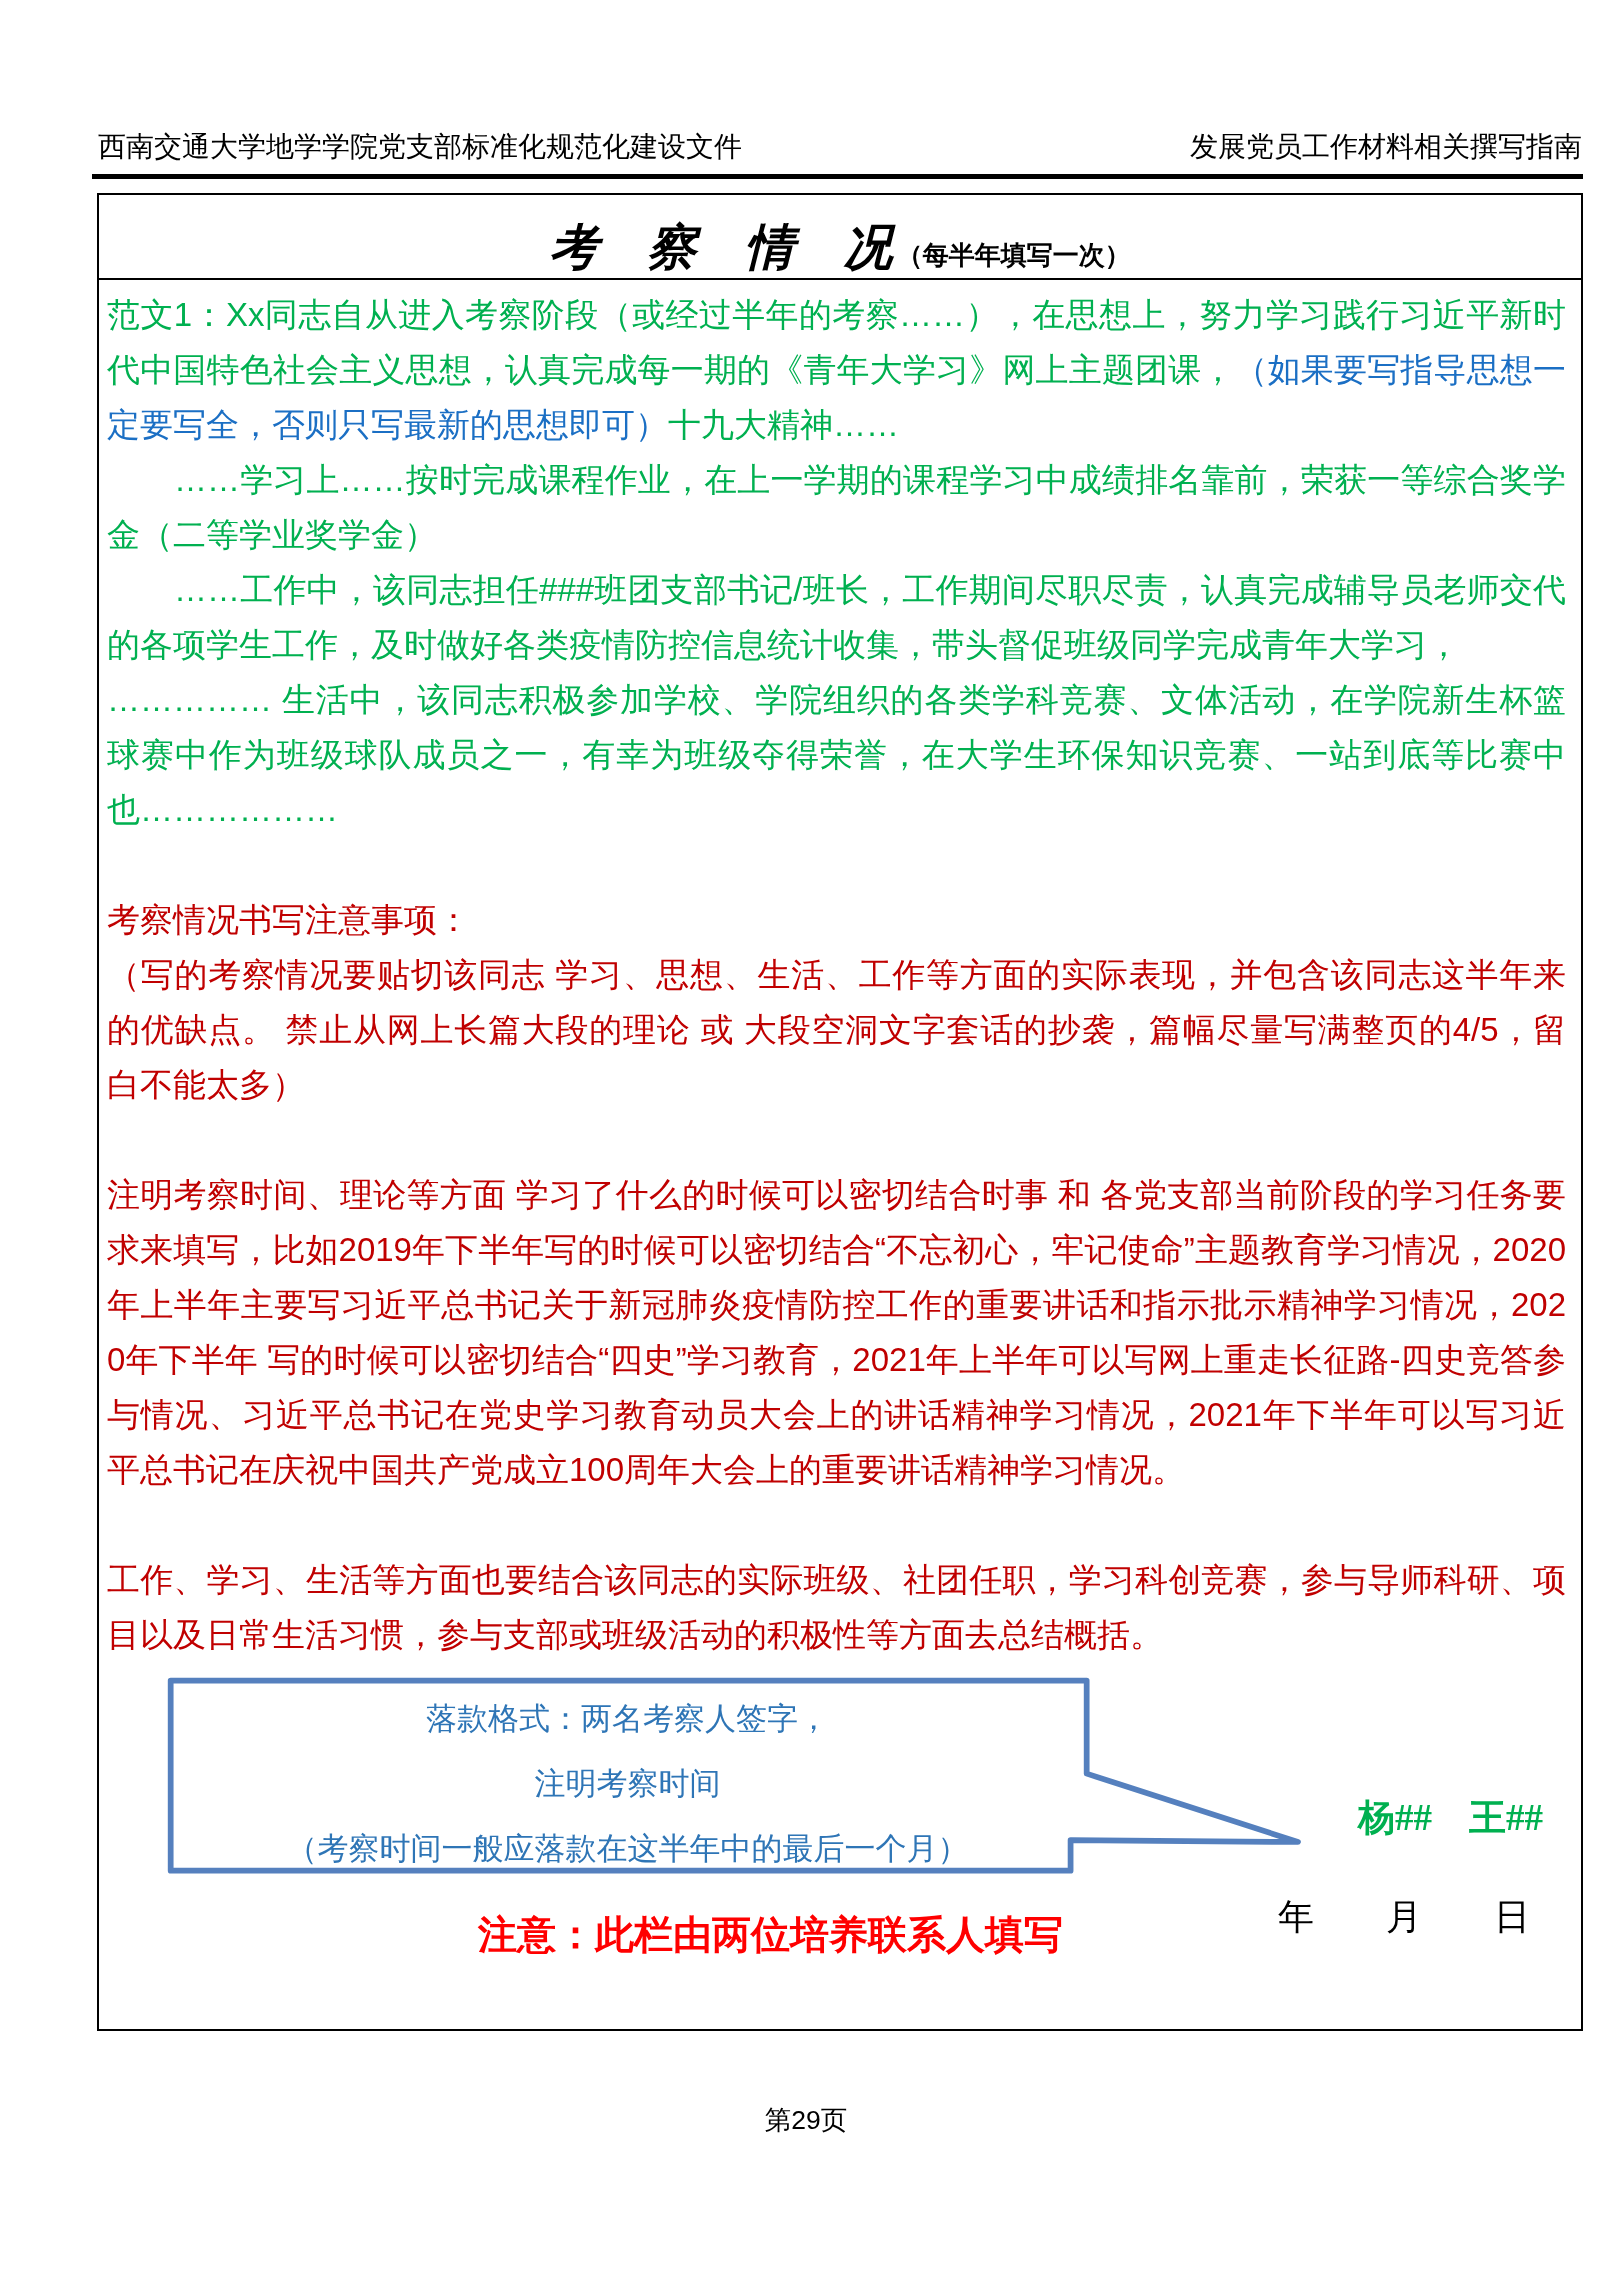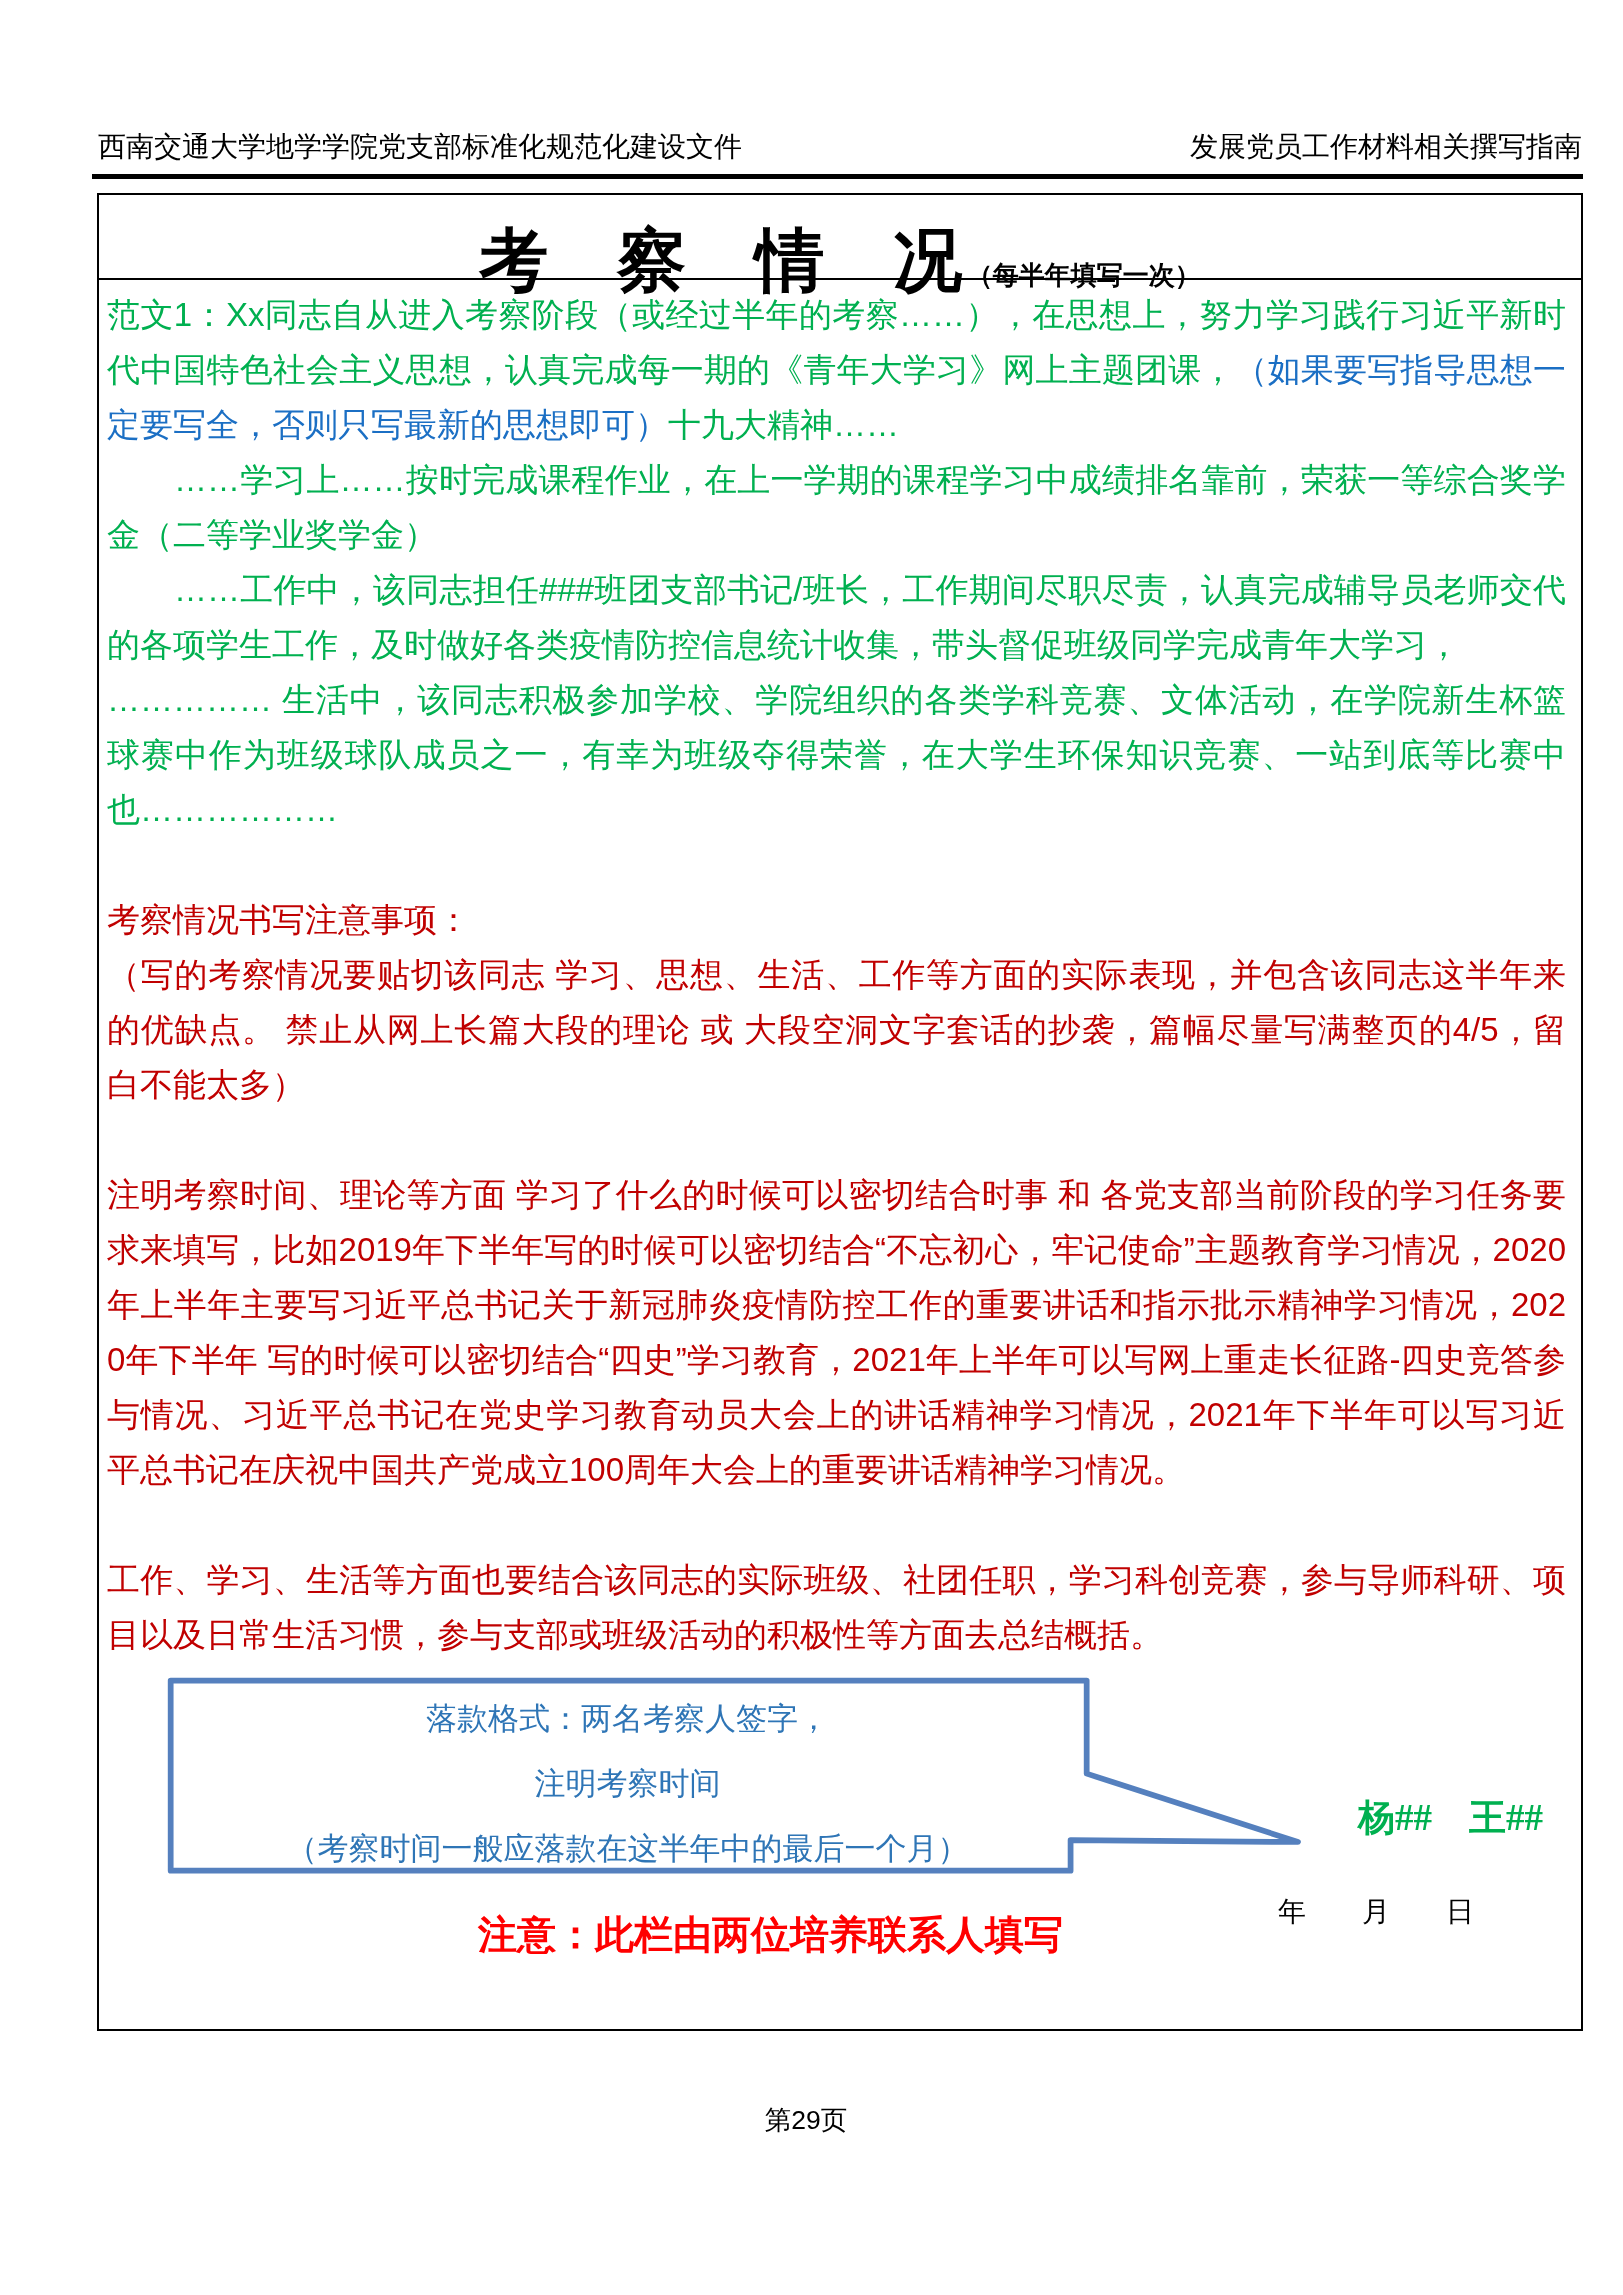--- a/index.html
+++ b/index.html
@@ -48,21 +48,21 @@
     border-bottom: 2.9px solid #000;
     box-sizing: border-box;
     display: flex;
     align-items: baseline;
     justify-content: center;
     padding-top: 19.6px;
     font-family: "Liberation Serif", serif;
     font-weight: bold;
     color: #000;
   }
-  .form-title      { font-size: 69px; white-space: pre; }
+  .form-title      { font-size: 49px; white-space: pre; font-style: italic; }
   .form-title-note { font-size: 26px; margin-left: 4.6px; white-space: pre; }
 
   .content {
     padding: 7px 15px 0 8px;
     font-size: 33px;
     line-height: 55px;
     text-align: justify;
     word-break: break-all;
   }
   .content p { margin: 0; }
@@ -101,21 +101,21 @@
     font-weight: bold;
     font-size: 37px;
     color: #00B050;
     white-space: pre;
   }
   .sig-date {
     position: absolute;
     left: 1278px;
     top: 1893px;
     font-family: "Liberation Serif", serif;
-    font-size: 28px;
+    font-size: 36px;
     color: #000;
     white-space: pre;
   }
 
   
   .warning {
     position: absolute;
     left: 0;
     top: 1908px;
     width: 1541px;

